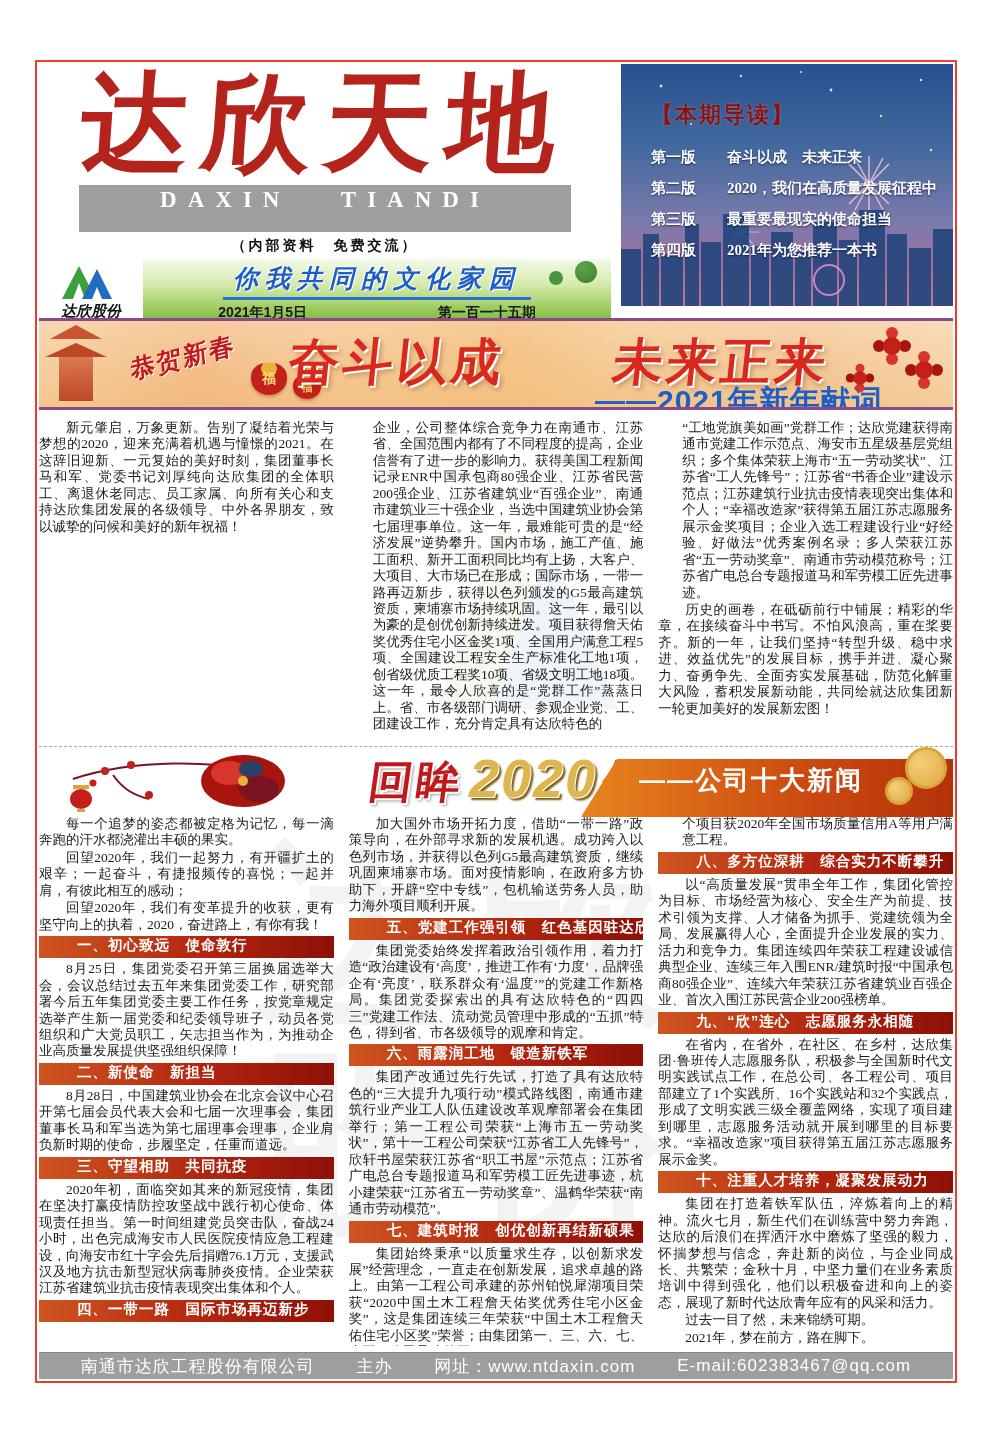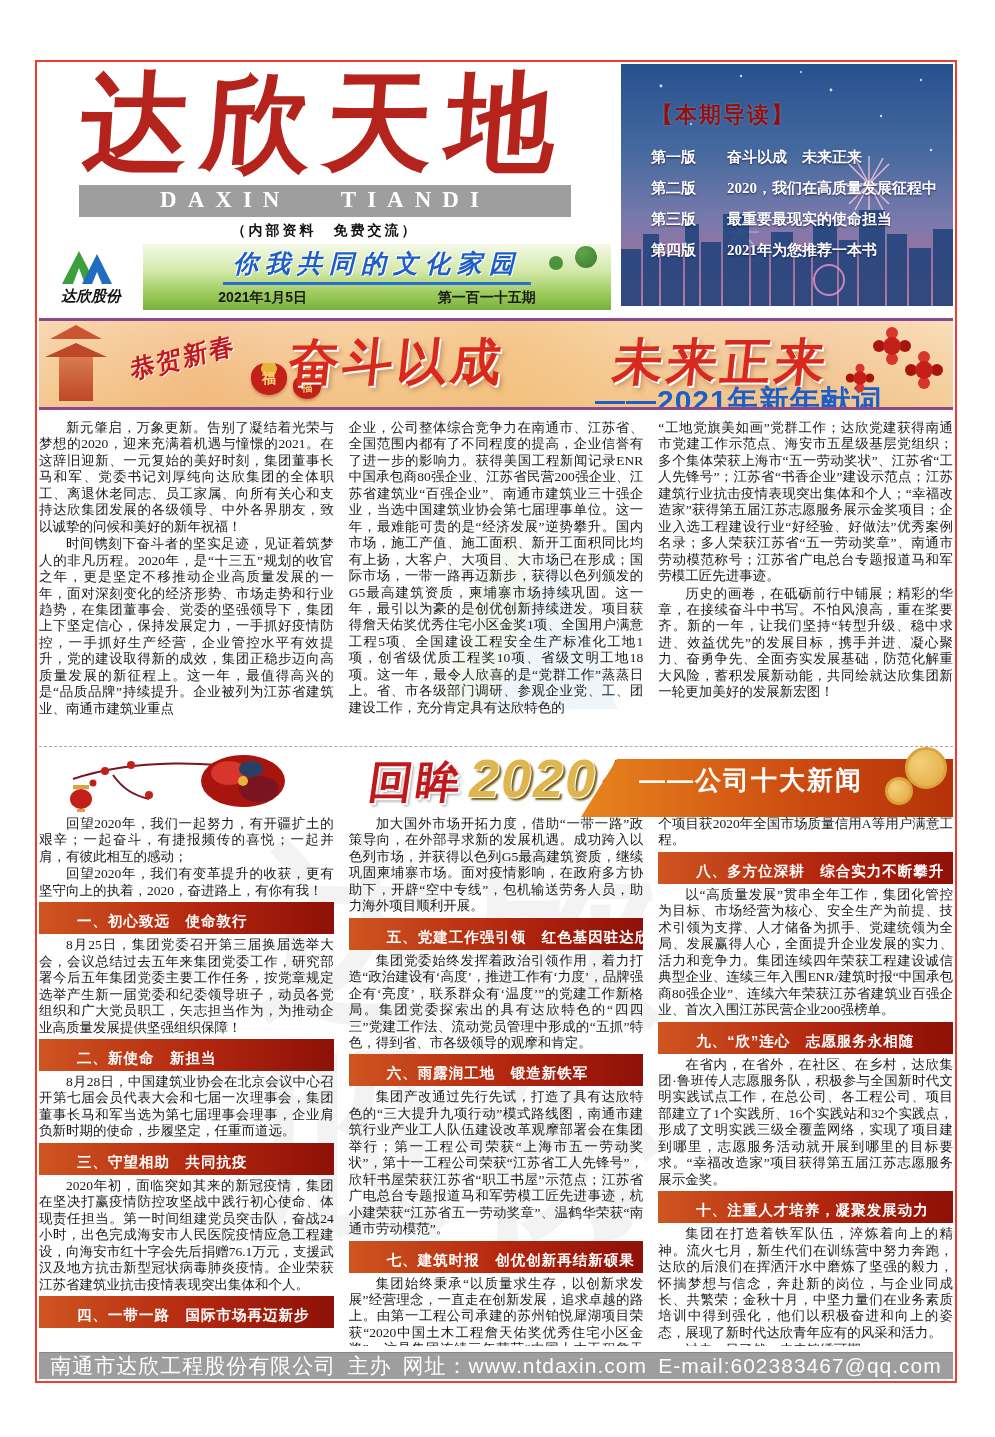--- a/index.html
+++ b/index.html
@@ -6,21 +6,21 @@
   html,body { background:#ffffff; }
   body { width:995px; height:1437px; font-family:"Liberation Serif","DejaVu Serif",serif; position:relative; }
   .page { position:relative; width:995px; height:1437px; background:#fff; overflow:hidden; }
   .frame { position:absolute; left:35px; top:60px; width:922px; height:1323px; border:2px solid #ee3c30; pointer-events:none; z-index:3; }
   .content { position:absolute; left:39px; top:64px; width:914px; height:1315px; display:flex; flex-direction:column; z-index:1; }
 
   
   .masthead-row { display:flex; height:246px; }
   .masthead-left { flex:1; padding-right:6px; position:relative; }
   .masthead-title { font-size:108px; font-weight:900; color:#b5241c; letter-spacing:14px; line-height:1.12; text-align:center; transform:skewX(-4deg); white-space:nowrap; }
-  .masthead-en { width:492px; margin:0 auto; background:#9e9e9e; color:#fff; text-align:center; font-size:23px; font-weight:bold; letter-spacing:11px; word-spacing:34px; padding:2px 0 4px; }
+  .masthead-en { width:492px; margin:0 auto; background:#9e9e9e; color:#fff; text-align:center; font-size:23px; font-weight:bold; letter-spacing:11px; word-spacing:34px; padding:2px 0 19px; }
   .masthead-note { text-align:center; font-size:14px; letter-spacing:3px; color:#111; margin-top:5px; font-weight:bold; font-family:"Liberation Sans",sans-serif; }
   .brand-row { display:flex; margin-top:4px; align-items:stretch; }
   .logo-block { width:104px; text-align:center; padding-top:2px; }
   .logo-block svg { width:64px; height:40px; display:block; margin:0 auto; }
   .logo-text { font-size:15px; font-weight:bold; font-style:italic; margin-top:1px; color:#111; }
   .slogan-block { flex:1; background:linear-gradient(180deg,#f4f9e8 0%,#d4e9aa 40%,#97c957 78%,#7ab13e 100%); border-radius:0; padding:2px 10px 3px; position:relative; overflow:hidden; }
   .slogan { display:block; width:fit-content; margin:1px auto 0; font-size:25px; font-weight:bold; font-style:italic; color:#1d5ec7; letter-spacing:7px; text-shadow:1px 1px 0 #fff,-1px -1px 0 #fff; border-bottom:3px solid #2b6fd4; padding:0 10px 2px; white-space:nowrap; }
   .date-row { display:flex; justify-content:space-around; font-size:14px; font-weight:bold; color:#1a1a1a; margin-top:4px; font-family:"Liberation Sans",sans-serif; }
   .tree { position:absolute; right:14px; top:2px; width:22px; height:22px; border-radius:50%; background:radial-gradient(circle at 35% 30%,#4f9e3a,#2d6e22); box-shadow:-30px 6px 0 -4px #3c8a2e; opacity:.9; }
 
@@ -52,42 +52,42 @@
   .b1-sub { position:absolute; left:556px; top:60px; font-size:30px; font-weight:bold; color:#1d5ec7; letter-spacing:1px; white-space:nowrap; font-family:"Liberation Sans",sans-serif; }
   .flower { position:absolute; width:18px; height:18px; border-radius:50%; background:#c4201a; box-shadow:13px 0 0 -3px #a8150f,-13px 0 0 -3px #a8150f,0 13px 0 -3px #d8352c,0 -13px 0 -3px #d8352c; }
   .flower.f1 { right:52px; top:16px; }
   .flower.f2 { right:20px; top:40px; }
   .flower.f3 { right:84px; top:48px; transform:scale(.75); }
 
   
   .columns { display:flex; gap:15px; position:relative; }
   .col { flex:1; position:relative; z-index:1; min-width:0; }
   .col p { font-size:13.5px; line-height:16.45px; text-align:justify; text-indent:2em; color:#1a1a1a; margin-bottom:1px; }
-  .col p.noindent { text-indent:0; }
+  .col p.noindent { text-indent:0;margin-left:24px; }
   .article1 { margin-top:10px; height:322px; overflow:hidden; }
   .article2 { margin-top:2px; height:530px; overflow:hidden; }
-  .sec-h { margin:3px 0; padding:10px 0 3px 38px; font-size:14.5px; font-weight:bold; color:#fff; letter-spacing:1px; white-space:nowrap; overflow:hidden;
+  .sec-h { margin:3px 0; padding:0 0 3px 38px; font-size:14.5px; font-weight:bold; color:#fff; letter-spacing:1px; white-space:nowrap; overflow:hidden;
     background:linear-gradient(90deg,#cf5520 0%,#b2260f 55%,#8e1007 100%); font-family:"Liberation Sans",sans-serif; }
   .wm-tri { position:absolute; left:340px; top:50px; width:280px; height:260px; opacity:.16; z-index:0; pointer-events:none; }
 
   
   .banner2 { margin-top:4px; height:68px; position:relative; border-top:1px dashed #b8a890; }
   .b2-art { position:absolute; left:14px; top:2px; width:300px; height:64px; }
   .b2-title { position:absolute; left:330px; top:0; display:flex; align-items:baseline; }
   .b2-cn { font-size:44px; font-weight:900; color:#c0181c; transform:skewX(-8deg); text-shadow:2px 2px 0 #fff,3px 3px 3px rgba(0,0,0,.4); letter-spacing:3px; }
   .b2-year { font-size:54px; font-weight:900; font-style:italic; color:#dfb54d; margin:0 6px; letter-spacing:2px; font-family:"Liberation Sans",sans-serif; text-shadow:1px 1px 0 #fff,3px 3px 2px #7a5a10; }
   .b2-suffix { font-size:46px; color:#c0181c; font-weight:900; transform:rotate(-6deg) skewX(-6deg); text-shadow:2px 2px 0 #fff,3px 3px 3px rgba(0,0,0,.35); }
   .ribbon { position:absolute; right:0; top:12px; width:372px; height:58px; color:#fff; font-size:26px; font-weight:bold; line-height:42px; padding-left:58px; letter-spacing:2px; font-family:"Liberation Sans",sans-serif;
     background:linear-gradient(90deg,#e8851e 0%,#cc4a10 60%,#b53208 100%); clip-path:polygon(36px 0,100% 0,100% 100%,0 100%); }
   .cloud { position:absolute; border-radius:50%; border:3px solid #d9a43c; background:radial-gradient(circle at 35% 35%,#f4cf7a,#e0a93f); }
   .cloud.c1 { right:6px; top:0; width:42px; height:42px; }
   .cloud.c2 { right:40px; top:30px; width:28px; height:28px; }
 
   
-  .footer-bar { margin-top:auto; height:27px; background:#9e9e9e; border-top:1px solid #878787; display:flex; align-items:center; justify-content:space-evenly; color:#fff; font-family:"Liberation Sans",sans-serif; font-size:21px; letter-spacing:1px; white-space:nowrap; }
+  .footer-bar { margin-top:auto; height:27px; background:#9e9e9e; border-top:1px solid #878787; display:flex; align-items:center; justify-content:space-evenly; color:#fff; font-family:"Liberation Sans",sans-serif; font-size:17px; letter-spacing:1px; white-space:nowrap; }
 
   
   .wm-text { position:absolute; left:250px; top:830px; width:560px; font-size:200px; font-weight:900; color:#000; opacity:.045; letter-spacing:16px; line-height:1.05; z-index:0; pointer-events:none; }
 </style>
 </head>
 <body>
 
 <div class="page">
   <div class="wm-text">达欣股份</div>
   <div class="frame"></div>
@@ -207,21 +207,20 @@
       <span class="flower f3"></span>
     </section>
 
     <section class="columns article1">
       <svg class="wm-tri" viewBox="0 0 100 100" aria-hidden="true">
         <polygon points="18,92 45,18 72,92" fill="#bcd8a2"></polygon>
         <polygon points="40,92 62,28 88,92" fill="#9ec4e4"></polygon>
       </svg>
       <div class="col">
         <p>新元肇启，万象更新。告别了凝结着光荣与梦想的2020，迎来充满着机遇与憧憬的2021。在这辞旧迎新、一元复始的美好时刻，集团董事长马和军、党委书记刘厚纯向达欣集团的全体职工、离退休老同志、员工家属、向所有关心和支持达欣集团发展的各级领导、中外各界朋友，致以诚挚的问候和美好的新年祝福！</p>
-        <p>时间镌刻下奋斗者的坚实足迹，见证着筑梦人的非凡历程。2020年，是“十三五”规划的收官之年，更是坚定不移推动企业高质量发展的一年，面对深刻变化的经济形势、市场走势和行业趋势，在集团董事会、党委的坚强领导下，集团上下坚定信心，保持发展定力，一手抓好疫情防控，一手抓好生产经营，企业管控水平有效提升，党的建设取得新的成效，集团正稳步迈向高质量发展的新征程上。这一年，最值得高兴的是“品质品牌”持续提升。企业被列为江苏省建筑业、南通市建筑业重点</p>
       </div>
       <div class="col">
         <p class="noindent">企业，公司整体综合竞争力在南通市、江苏省、全国范围内都有了不同程度的提高，企业信誉有了进一步的影响力。获得美国工程新闻记录ENR中国承包商80强企业、江苏省民营200强企业、江苏省建筑业“百强企业”、南通市建筑业三十强企业，当选中国建筑业协会第七届理事单位。这一年，最难能可贵的是“经济发展”逆势攀升。国内市场，施工产值、施工面积、新开工面积同比均有上扬，大客户、大项目、大市场已在形成；国际市场，一带一路再迈新步，获得以色列颁发的G5最高建筑资质，柬埔寨市场持续巩固。这一年，最引以为豪的是创优创新持续迸发。项目获得詹天佑奖优秀住宅小区金奖1项、全国用户满意工程5项、全国建设工程安全生产标准化工地1项，创省级优质工程奖10项、省级文明工地18项。这一年，最令人欣喜的是“党群工作”蒸蒸日上。省、市各级部门调研、参观企业党、工、团建设工作，充分肯定具有达欣特色的</p>
       </div>
       <div class="col">
         <p class="noindent">“工地党旗美如画”党群工作；达欣党建获得南通市党建工作示范点、海安市五星级基层党组织；多个集体荣获上海市“五一劳动奖状”、江苏省“工人先锋号”；江苏省“书香企业”建设示范点；江苏建筑行业抗击疫情表现突出集体和个人；“幸福改造家”获得第五届江苏志愿服务展示金奖项目；企业入选工程建设行业“好经验、好做法”优秀案例名录；多人荣获江苏省“五一劳动奖章”、南通市劳动模范称号；江苏省广电总台专题报道马和军劳模工匠先进事迹。</p>
         <p>历史的画卷，在砥砺前行中铺展；精彩的华章，在接续奋斗中书写。不怕风浪高，重在桨要齐。新的一年，让我们坚持“转型升级、稳中求进、效益优先”的发展目标，携手并进、凝心聚力、奋勇争先、全面夯实发展基础，防范化解重大风险，蓄积发展新动能，共同绘就达欣集团新一轮更加美好的发展新宏图！</p>
       </div>
     </section>
 
@@ -255,20 +254,21 @@
         <span class="b2-year">2020</span>
         <span class="b2-suffix">年</span>
       </div>
       <div class="ribbon">——公司十大新闻</div>
       <span class="cloud c1"></span>
       <span class="cloud c2"></span>
     </section>
 
     <section class="columns article2">
       <div class="col">
+        <p>每一个追梦的姿态都被定格为记忆，每一滴奔跑的汗水都浇灌出丰硕的果实。</p>
         <p>回望2020年，我们一起努力，有开疆扩土的艰辛；一起奋斗，有捷报频传的喜悦；一起并肩，有彼此相互的感动；</p>
         <p>回望2020年，我们有变革提升的收获，更有坚守向上的执着，2020，奋进路上，有你有我！</p>
         <div class="sec-h">一、初心致远　使命敦行</div>
         <p>8月25日，集团党委召开第三届换届选举大会，会议总结过去五年来集团党委工作，研究部署今后五年集团党委主要工作任务，按党章规定选举产生新一届党委和纪委领导班子，动员各党组织和广大党员职工，矢志担当作为，为推动企业高质量发展提供坚强组织保障！</p>
         <div class="sec-h">二、新使命　新担当</div>
         <p>8月28日，中国建筑业协会在北京会议中心召开第七届会员代表大会和七届一次理事会，集团董事长马和军当选为第七届理事会理事，企业肩负新时期的使命，步履坚定，任重而道远。</p>
         <div class="sec-h">三、守望相助　共同抗疫</div>
         <p>2020年初，面临突如其来的新冠疫情，集团在坚决打赢疫情防控攻坚战中践行初心使命、体现责任担当。第一时间组建党员突击队，奋战24小时，出色完成海安市人民医院疫情应急工程建设，向海安市红十字会先后捐赠76.1万元，支援武汉及地方抗击新型冠状病毒肺炎疫情。企业荣获江苏省建筑业抗击疫情表现突出集体和个人。</p>
         <div class="sec-h">四、一带一路　国际市场再迈新步</div>
       </div>

